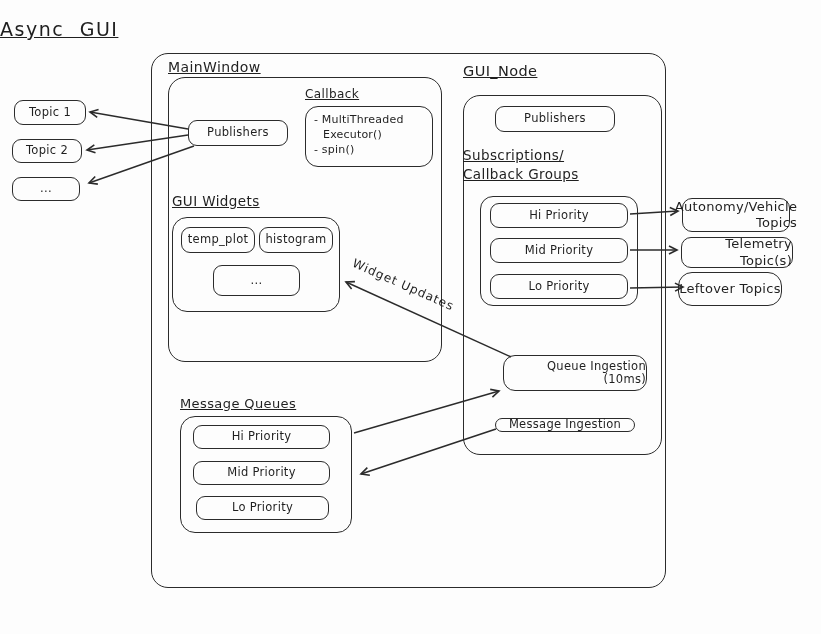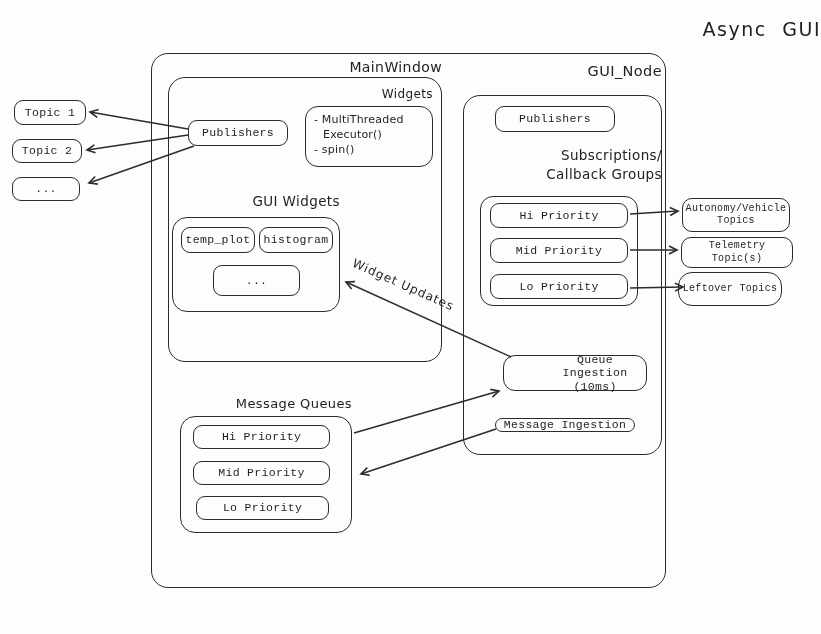--- a/index.html
+++ b/index.html
@@ -6,38 +6,38 @@
   body{
     width:821px;height:634px;position:relative;overflow:hidden;
     background:#fdfdfd;
     font-family:"DejaVu Sans","Liberation Sans",sans-serif;
     color:#1f1f1f;
   }
   #canvas{position:absolute;inset:0;width:821px;height:634px;}
   .box{
     position:absolute;border:1.7px solid #2b2b2b;border-radius:9px;
     background:#fdfdfd;display:flex;align-items:center;justify-content:center;
-    font-size:11.5px;letter-spacing:.3px;text-align:center;box-sizing:border-box;
+    font-size:11.5px;letter-spacing:.3px;text-align:right;box-sizing:border-box;
     line-height:1.15;
-    font-family:Liberation Mono, monospace;
   }
   .container{border-radius:17px;background:transparent;}
   .lbl{
-    position:absolute;font-size:12.5px;letter-spacing:.4px;text-align:right;
+    position:absolute;font-size:12.5px;letter-spacing:.4px;text-align:left;
     white-space:nowrap;
+    text-decoration:underline;
   }
   .title{
     font-size:19px;letter-spacing:1.5px;word-spacing:8px;font-weight:500;
   }
   .startup-text{
     position:absolute;font-size:11px;line-height:1.35;text-align:left;
     letter-spacing:.2px;
   }
   .startup-text .indent{padding-left:9px;}
-  .two-line{font-size:10px;line-height:1.25;padding:2px 0;}
+  .two-line{font-size:13px;line-height:1.25;padding:2px 0;}
   .rot-label{
     position:absolute;font-size:12px;letter-spacing:1px;white-space:nowrap;
     transform:rotate(24deg);transform-origin:left top;
   }
   svg.overlay{position:absolute;inset:0;pointer-events:none;z-index:20;}
 </style>
 </head>
 <body>
 
 <div id="canvas">
@@ -46,21 +46,21 @@
 
   <div class="box container" style="left:151px;top:53px;width:515px;height:535px;"></div>
 
   <div class="lbl" style="left:168px;top:59px;width:274px;font-size:14px;">MainWindow</div>
   <div class="box container" style="left:168px;top:77px;width:274px;height:285px;"></div>
 
   <div class="box" style="left:188px;top:120px;width:100px;height:26px;">
     <span>Publishers</span>
   </div>
 
-  <div class="lbl" style="left:305px;top:87px;width:128px;font-size:12px;">Widgets</div>
+  <div class="lbl" style="left:305px;top:87px;width:128px;font-size:12px;">Callback</div>
   <div class="box" style="left:305px;top:106px;width:128px;height:61px;border-radius:13px;"></div>
   <div class="startup-text" style="left:314px;top:113px;width:112px;">
     <div>- MultiThreaded</div>
     <div class="indent">Executor()</div>
     <div>- spin()</div>
   </div>
 
   <div class="lbl" style="left:172px;top:193px;width:168px;font-size:13.5px;">GUI Widgets</div>
   <div class="box container" style="left:172px;top:217px;width:168px;height:95px;border-radius:15px;"></div>
   <div class="box" style="left:181px;top:227px;width:74px;height:26px;">

